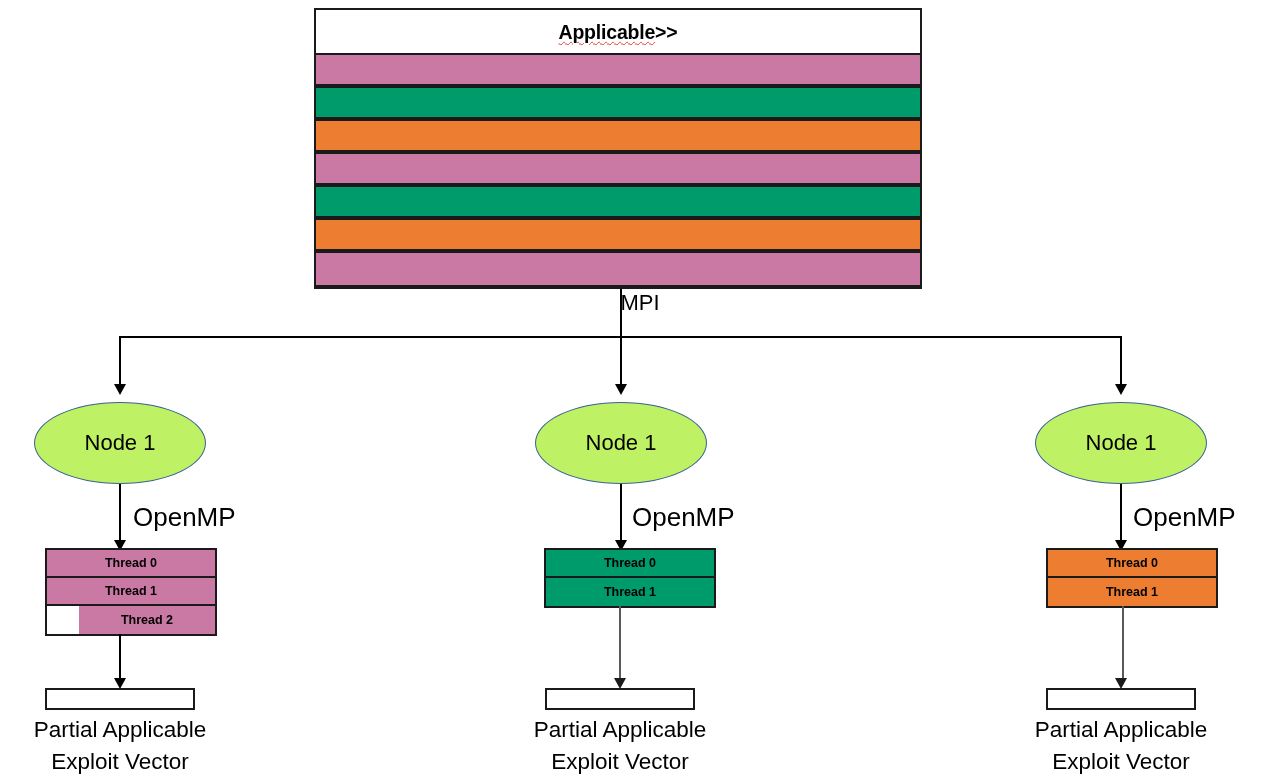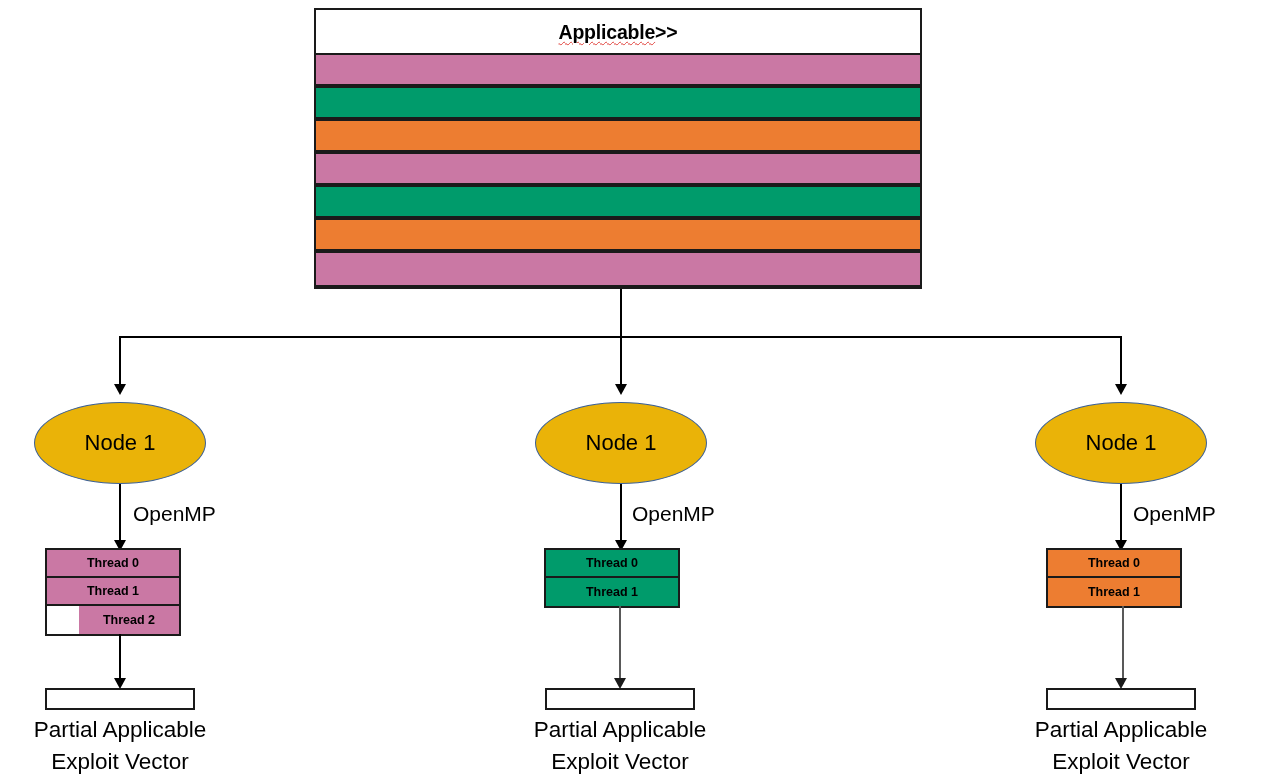--- a/index.html
+++ b/index.html
@@ -90,39 +90,39 @@
     font-size: 22px;
   }
 
   
   .node-ellipse {
     position: absolute;
     width: 172px;
     height: 82px;
     border: 1.6px solid #3b6098;
     border-radius: 50%;
-    background: #eab308;
+    background: #bef264;
     box-sizing: border-box;
     display: flex;
     align-items: center;
     justify-content: center;
     font-size: 22px;
     color: #000;
   }
 
   .openmp-label {
     position: absolute;
-    font-size: 21px;
+    font-size: 26px;
     white-space: nowrap;
   }
 
   
   .thread-stack {
     position: absolute;
-    width: 136px;
+    width: 172px;
     border: 2px solid #1a1a1a;
     box-sizing: border-box;
   }
   .thread-cell {
     height: 28px;
     display: flex;
     align-items: center;
     justify-content: center;
     font-size: 12.5px;
     font-weight: bold;
@@ -164,20 +164,21 @@
 
   <div class="vec-row" style="top:53px;  background:#CA78A4;"></div>
   <div class="vec-row" style="top:86px;  background:#009B6B;"></div>
   <div class="vec-row" style="top:119px; background:#ED7D31;"></div>
   <div class="vec-row" style="top:152px; background:#CA78A4;"></div>
   <div class="vec-row" style="top:185px; background:#009B6B;"></div>
   <div class="vec-row" style="top:218px; background:#ED7D31;"></div>
   <div class="vec-row" style="top:251px; background:#CA78A4; height:36px;"></div>
 
   <div class="vline" style="left:620px; top:289px; height:48px;"></div>
+  <div id="mpi-label">MPI</div>
   <div class="hline" style="left:120px; top:336px; width:1002px;"></div>
 
   <div class="vline" style="left:119px; top:336px; height:50px;"></div>
   <div class="arrowhead" style="left:114px; top:384px;"></div>
 
   <div class="vline" style="left:620px; top:336px; height:50px;"></div>
   <div class="arrowhead" style="left:615px; top:384px;"></div>
 
   <div class="vline" style="left:1120px; top:336px; height:50px;"></div>
   <div class="arrowhead" style="left:1115px; top:384px;"></div>

